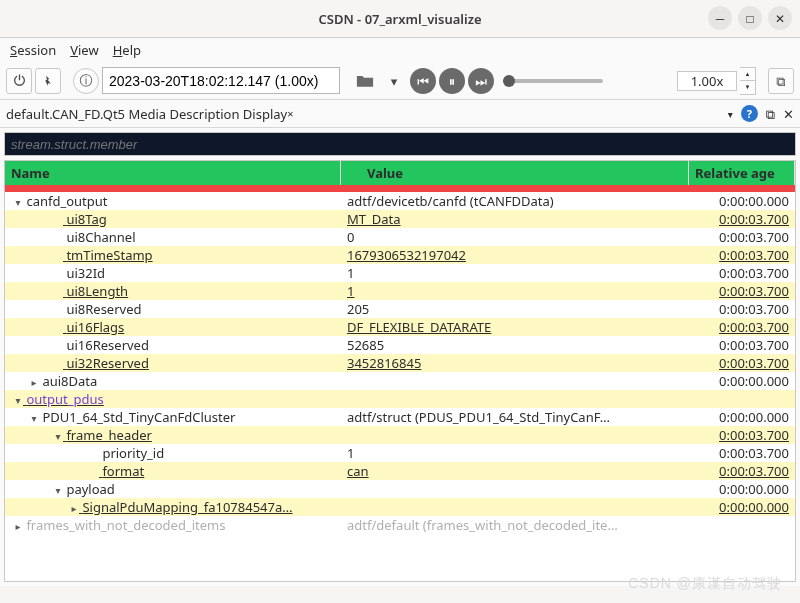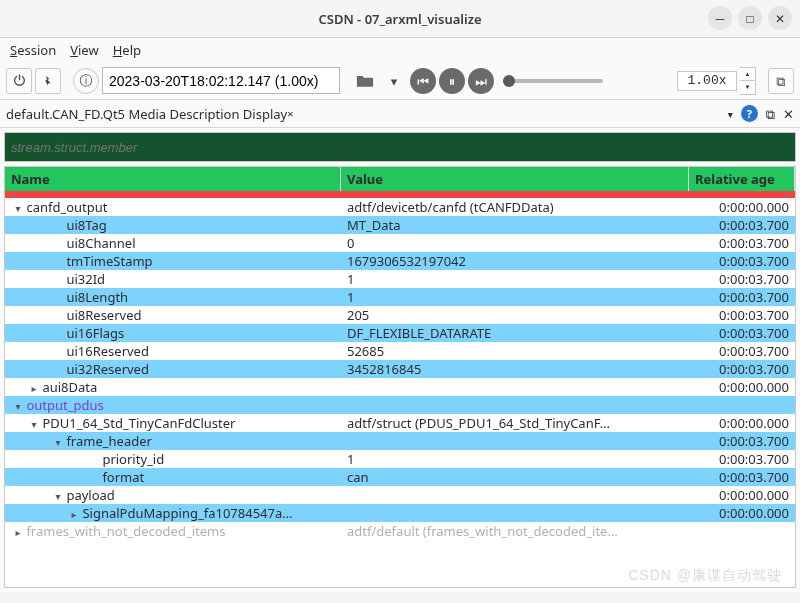--- a/index.html
+++ b/index.html
@@ -11,47 +11,47 @@
 .menubar { height: 24px; display: flex; align-items: center; padding: 0 10px; gap: 14px; background: #fafafa; }
 .menubar span { cursor: pointer; }
 .menubar span u { text-decoration: underline; }
 .toolbar { height: 38px; display: flex; align-items: center; padding: 2px 6px; gap: 3px; background: #fafafa; border-bottom: 1px solid #d8d7d6; }
 .tb-btn { width: 26px; height: 26px; border: 1px solid #c9c8c6; border-radius: 3px; background: #fcfcfc; display: flex; align-items: center; justify-content: center; cursor: pointer; color:#4a4a4a; font-size:13px; }
 .tb-btn svg { fill: #4a4a4a; }
 .ts-field { flex: 0 0 238px; height: 27px; border: 1px solid #b8b7b5; background: #fff; padding: 0 6px; font-size: 14px; }
 .sep { width: 6px; }
 .slider { width: 100px; height: 4px; background: #b8b7b5; border-radius: 2px; position: relative; margin: 0 6px; }
 .slider::after { content:""; position:absolute; left:0; top:-4px; width:12px; height:12px; border-radius:50%; background:#5a5a5a; }
-.speed-box { width: 60px; height: 20px; border: 1px solid #c9c8c6; background: #fff; display:flex; align-items:center; justify-content:center; font-size:13px;font-family:Liberation Mono, monospace; }
+.speed-box { width: 60px; height: 20px; border: 1px solid #c9c8c6; background: #fff; display:flex; align-items:center; justify-content:center; font-size:13px; }
 .spin { width: 16px; display:flex; flex-direction:column; border: 1px solid #c9c8c6; border-left:none; }
 .spin div { height:13px; display:flex; align-items:center; justify-content:center; font-size:6px; cursor:pointer; background:#fcfcfc; }
 .spin div:first-child{border-bottom:1px solid #c9c8c6;}
 .tabbar { height: 28px; display:flex; align-items:center; padding: 0 6px; background:#fafafa; border-bottom: 1px solid #d8d7d6; justify-content:space-between; }
 .tab { display:flex; align-items:center; font-size:13px; }
 .tab-close { font-size:11px; cursor:pointer; }
 .tab-right { display:flex; gap:8px; align-items:center; }
 .help-badge { width:17px; height:17px; border-radius:50%; background:#2a73cc; color:#fff; display:flex; align-items:center; justify-content:center; font-size:11px; font-weight:bold; cursor:pointer; }
 .pane { padding: 4px; background:#fafafa; }
-.filter-input { width: 100%; height: 30px; border: 1px solid #c9c8c6; background:#14532d; padding:0 6px; font-size:13px; color:#a0a0a0; font-style:italic; }
+.filter-input { width: 100%; height: 24px; border: 1px solid #c9c8c6; background:#0f172a; padding:0 6px; font-size:13px; color:#a0a0a0; font-style:italic; }
 .tree-wrap { border: 1px solid #c9c8c6; margin-top: 4px; background:#ffffff; height: 422px; overflow:hidden; }
 .tree-head { display:flex; border-bottom:7px solid #ef4444; background:#22c55e; font-weight:700; }
 .th { padding: 3px 6px; border-right:1px solid #e0e0e0; }
 .th.name { flex: 0 0 336px; }
-.th.value { flex: 1 1 auto; }
+.th.value { flex: 1 1 auto; margin-left: 20px; }
 .th.age { flex: 0 0 106px; text-align:left; }
 .row { display:flex; height: 18px; align-items:center; }
-.row.alt { background:#7dd3fc; }
+.row.alt { background:#fef9c3;text-decoration:underline; }
 .c-name { flex:0 0 336px; padding-left:4px; display:flex; align-items:flex-start; white-space:nowrap; overflow:hidden; }
 .c-value { flex:1 1 auto; padding-left:6px; white-space:nowrap; overflow:hidden; text-overflow:ellipsis; }
 .c-age { flex:0 0 106px; padding-right:6px; text-align:right; }
 .tri { display:inline-block; width:10px; text-align:center; color:#5a5a5a; font-size:10px; }
 .indent-0{padding-left:4px}.indent-1{padding-left:20px}.indent-2{padding-left:44px}.indent-3{padding-left:60px}.indent-4{padding-left:80px}
 .purple { color:#7a3fd4; }
 .grey { color:#b0b0b0; }
-.watermark { position:absolute; bottom:18px; right:18px; color:#dadada; font-size:14px; font-family:sans-serif; letter-spacing:1px; }
+.watermark { position:absolute; bottom:10px; right:18px; color:#dadada; font-size:14px; font-family:sans-serif; letter-spacing:1px; }
 </style>
 </head>
 <body>
 
 <div class="titlebar">
   <span class="titlebar-txt">CSDN - 07_arxml_visualize</span>
   <div class="win-icons">
     <div class="win-ic">─</div>
     <div class="win-ic">□</div>
     <div class="win-ic">✕</div>

